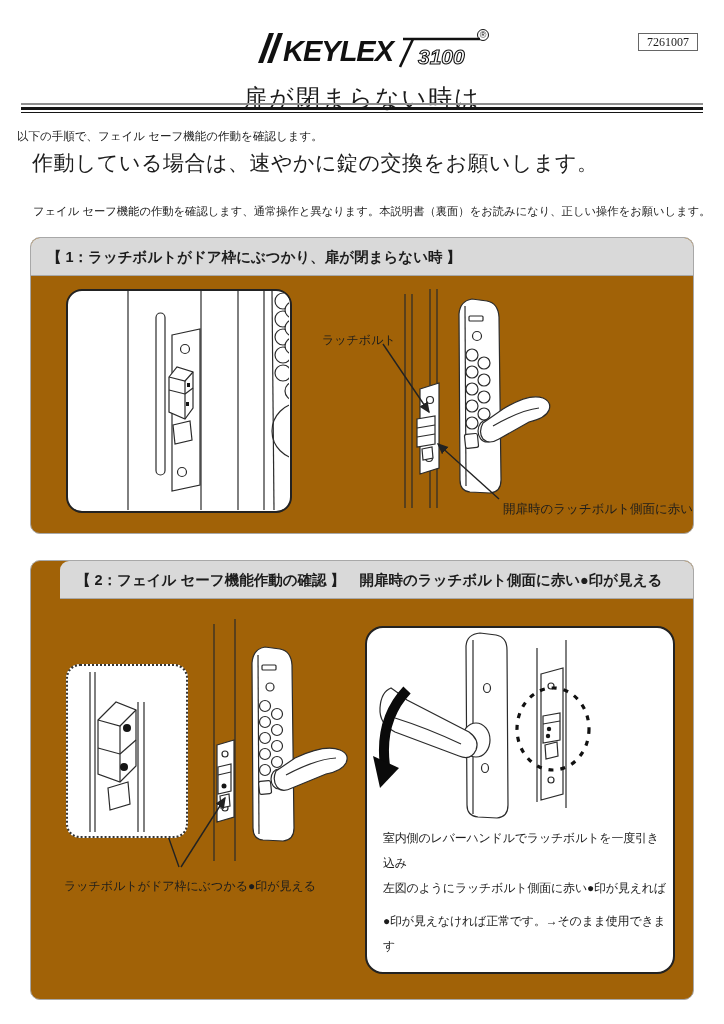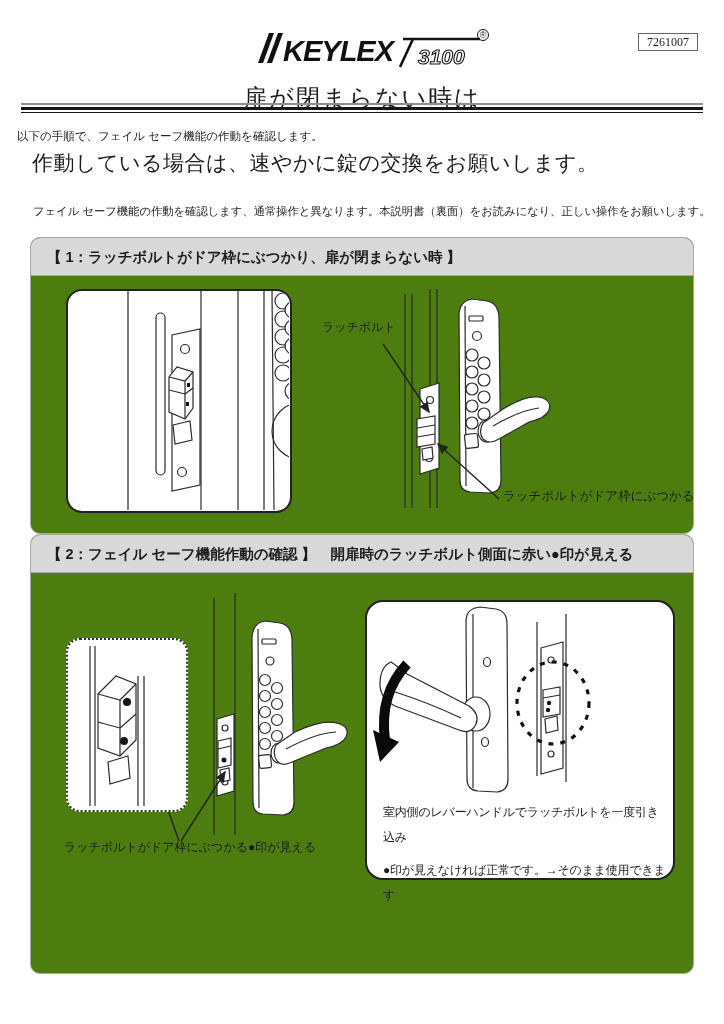--- a/index.html
+++ b/index.html
@@ -25,37 +25,37 @@
   .rule{position:absolute;left:21px;right:21px;top:103px;}
   .rule .r1{height:2px;background:#8f8f8f;}
   .rule .r2{height:3px;background:#161616;margin-top:2px;}
   .rule .r3{height:1px;background:#161616;margin-top:2px;}
 
   .intro-1{position:absolute;left:17px;top:129px;font-size:11.5px;white-space:nowrap;}
   .intro-2{position:absolute;left:32px;top:149px;font-size:21px;letter-spacing:.5px;white-space:nowrap;}
   .intro-3{position:absolute;left:33px;top:204px;font-size:11.3px;white-space:nowrap;}
 
   .sect{position:absolute;left:30px;width:664px;border:1.5px solid var(--border-gray);
-    border-radius:10px;background:#4d7c0f;}
+    border-radius:10px;background:#a16207;}
   .sect-1{top:237px;height:297px;}
-  .sect-2{top:534px;height:440px;}
+  .sect-2{top:560px;height:440px;padding-left:29px;}
   .sect-header{height:38px;background:var(--header-bg);border-bottom:1px solid var(--border-gray);
     border-radius:9px 9px 0 0;font-size:14.5px;font-weight:bold;line-height:38px;
     padding-left:16px;white-space:nowrap;overflow:hidden;}
 
   .overlay{position:absolute;left:0;top:38px;}
 
   .closeup-box{position:absolute;left:35px;top:51px;width:226px;height:224px;
     border:2.5px solid #222;border-radius:16px;overflow:hidden;background:#fff;}
   .dotted-box{position:absolute;left:35px;top:103px;width:122px;height:174px;
     border:2px dotted #333;border-radius:14px;overflow:hidden;background:#fff;}
-  .inner-box{position:absolute;left:334px;top:65px;width:310px;height:280px;
+  .inner-box{position:absolute;left:334px;top:65px;width:310px;height:348px;
     border:2.5px solid #222;border-radius:18px;background:#fff;}
 
-  .lbl{position:absolute;font-size:12px;white-space:nowrap;}
+  .lbl{position:absolute;font-size:12px;white-space:nowrap;margin-top:13px;}
   .lbl-latch{left:291px;top:81px;}
   .lbl-hits{left:472px;top:250px;font-size:12.5px;}
   .lbl-redmark{left:33px;top:304px;}
 
   .instructions{position:absolute;left:16px;top:198px;width:284px;
     font-size:12px;line-height:25px;letter-spacing:-.2px;}
   .instructions .gap{margin-top:8px;}
 
   svg .ln{stroke:var(--line-art);stroke-width:1.2;fill:none;}
   svg .lnw{stroke:var(--line-art);stroke-width:1.2;fill:#fff;}
@@ -172,21 +172,21 @@
           <circle class="lnw" cx="225" cy="19" r="8"></circle>
           <circle class="lnw" cx="225" cy="37" r="8"></circle>
           <circle class="lnw" cx="225" cy="55" r="8"></circle>
           <circle class="lnw" cx="226" cy="100" r="9"></circle>
           <circle class="ln" cx="232" cy="140" r="28"></circle>
         </g>
       </svg>
     </div>
 
     <div class="lbl lbl-latch">ラッチボルト</div>
-    <div class="lbl lbl-hits">ラッチボルトがドア枠にぶつかる</div>
+    <div class="lbl lbl-hits">開扉時のラッチボルト側面に赤い</div>
   </section>
 
   <section class="sect sect-2">
     <header class="sect-header">【 2：フェイル セーフ機能作動の確認 】　開扉時のラッチボルト側面に赤い●印が見える</header>
 
     <svg class="overlay" width="664" height="400" viewBox="0 0 664 400">
       <defs>
         <marker id="ah2" markerWidth="9" markerHeight="8" refX="7" refY="3.5" orient="auto">
           <path d="M0,0 L8,3.5 L0,7 z" fill="#222"></path>
         </marker>
@@ -276,18 +276,19 @@
           <path class="lnw" d="M24,60 Q14,64 13,80 Q12,96 28,104 L92,128 Q104,133 109,122 Q113,112 102,104 L40,72 Q30,64 24,60 Z"></path>
           <path class="ln" d="M28,90 Q60,100 94,116"></path>
         </g>
         <g>
           <path d="M40,62 Q12,92 18,138" stroke="#0a0a0a" stroke-width="10" fill="none"></path>
           <polygon points="6,128 32,140 13,160" fill="#0a0a0a"></polygon>
         </g>
       </svg>
       <div class="instructions">
         <div>室内側のレバーハンドルでラッチボルトを一度引き込み</div>
+        <div>左図のようにラッチボルト側面に赤い●印が見えれば</div>
         <div class="gap">●印が見えなければ正常です。→そのまま使用できます</div>
       </div>
     </div>
   </section>
 
 </div>
 
 </body></html>

